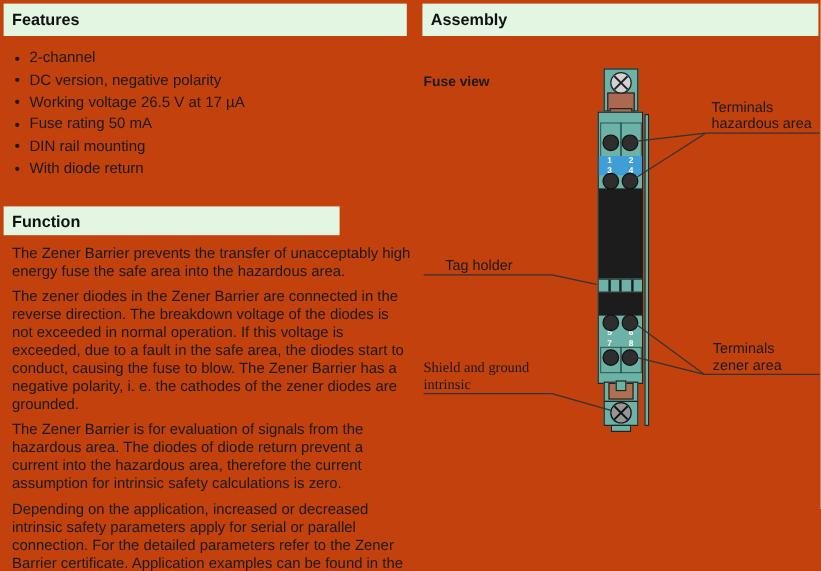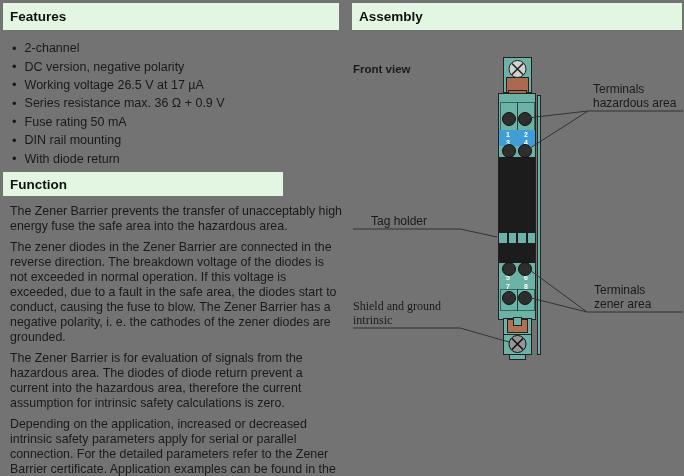--- a/index.html
+++ b/index.html
@@ -1,17 +1,17 @@
 <!DOCTYPE html>
 <html><head>
 <meta charset="utf-8">
 <style>
   html,body{margin:0;padding:0;background:#ffffff;}
   .page{
-    position:relative;width:684px;height:476px;background:#737373;overflow:hidden;
+    position:relative;width:684px;height:476px;background:#c2410c;overflow:hidden;
     font-family:"Liberation Sans","DejaVu Sans",sans-serif;color:#1a1a1a;
   }
   
   .hdr{
     position:absolute;height:27px;background:#e2f6e2;
     display:flex;align-items:center;box-sizing:border-box;padding-left:7px;
   }
   .hdr span{font-size:13.5px;font-weight:bold;color:#111;}
   .hdr-features{left:3px;top:3px;width:336px;}
   .hdr-function{left:3px;top:172px;width:280px;height:24px;}
@@ -88,42 +88,41 @@
 <div class="page">
 
   <div class="hdr hdr-features">
     <span>Features</span>
   </div>
 
   <ul class="features-list">
     <li>2-channel</li>
     <li>DC version, negative polarity</li>
     <li>Working voltage 26.5 V at 17 µA</li>
-    <li>Series resistance max. 36 Ω + 0.9 V</li>
     <li>Fuse rating 50 mA</li>
     <li>DIN rail mounting</li>
     <li>With diode return</li>
   </ul>
 
   <div class="hdr hdr-function">
     <span>Function</span>
   </div>
 
   <div class="function-text">
     <p>The Zener Barrier prevents the transfer of unacceptably high energy fuse the safe area into the hazardous area.</p>
     <p>The zener diodes in the Zener Barrier are connected in the reverse direction. The breakdown voltage of the diodes is not exceeded in normal operation. If this voltage is exceeded, due to a fault in the safe area, the diodes start to conduct, causing the fuse to blow. The Zener Barrier has a negative polarity, i. e. the cathodes of the zener diodes are grounded.</p>
     <p>The Zener Barrier is for evaluation of signals from the hazardous area. The diodes of diode return prevent a current into the hazardous area, therefore the current assumption for intrinsic safety calculations is zero.</p>
     <p>Depending on the application, increased or decreased intrinsic safety parameters apply for serial or parallel connection. For the detailed parameters refer to the Zener Barrier certificate. Application examples can be found in the system description of the Zener Barriers.</p>
   </div>
 
   <div class="hdr hdr-assembly">
     <span>Assembly</span>
   </div>
 
-  <div class="front-view">Front view</div>
+  <div class="front-view">Fuse view</div>
 
   <div class="dev teal dev-top-block"></div>
   <div class="dev dev-top-clamp"></div>
   <div class="dev dev-neck"></div>
   <div class="dev teal dev-body"></div>
   <div class="dev teal dev-rail"></div>
 
   <div class="tbox" style="left:500px;top:102px;width:16px;height:27px;"></div>
   <div class="tbox" style="left:517px;top:102px;width:16px;height:27px;"></div>
 

